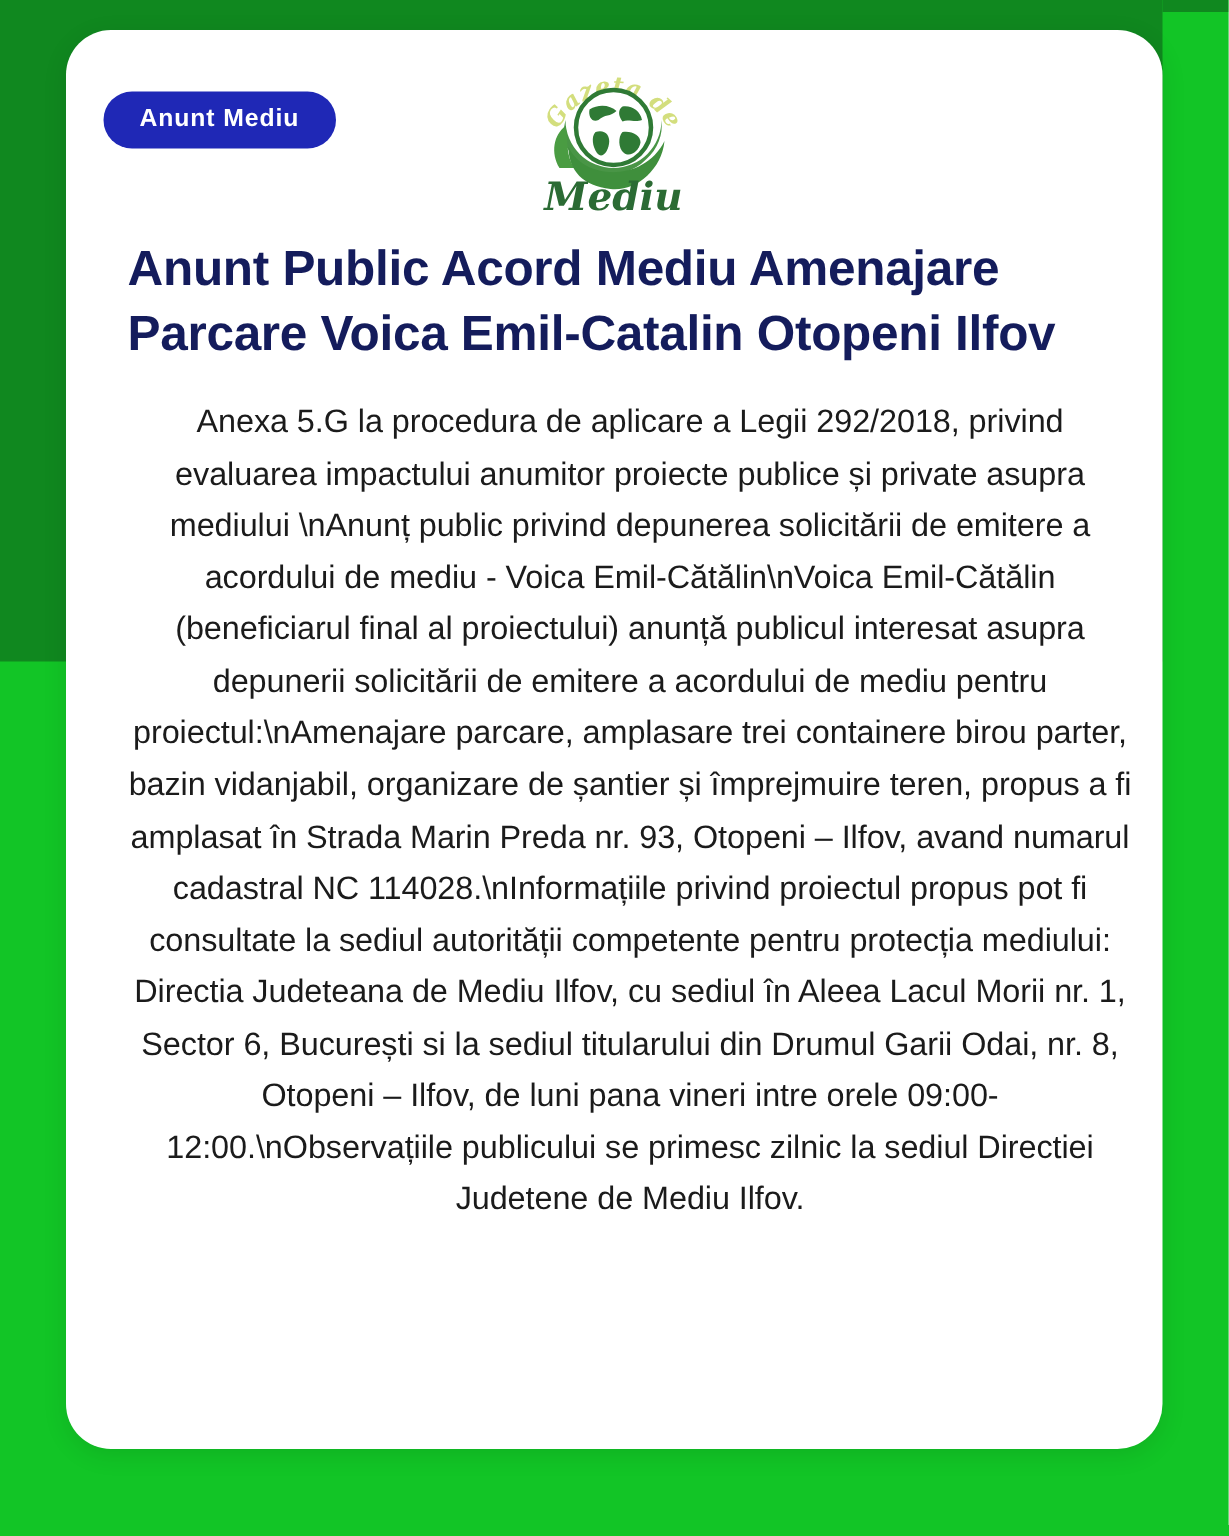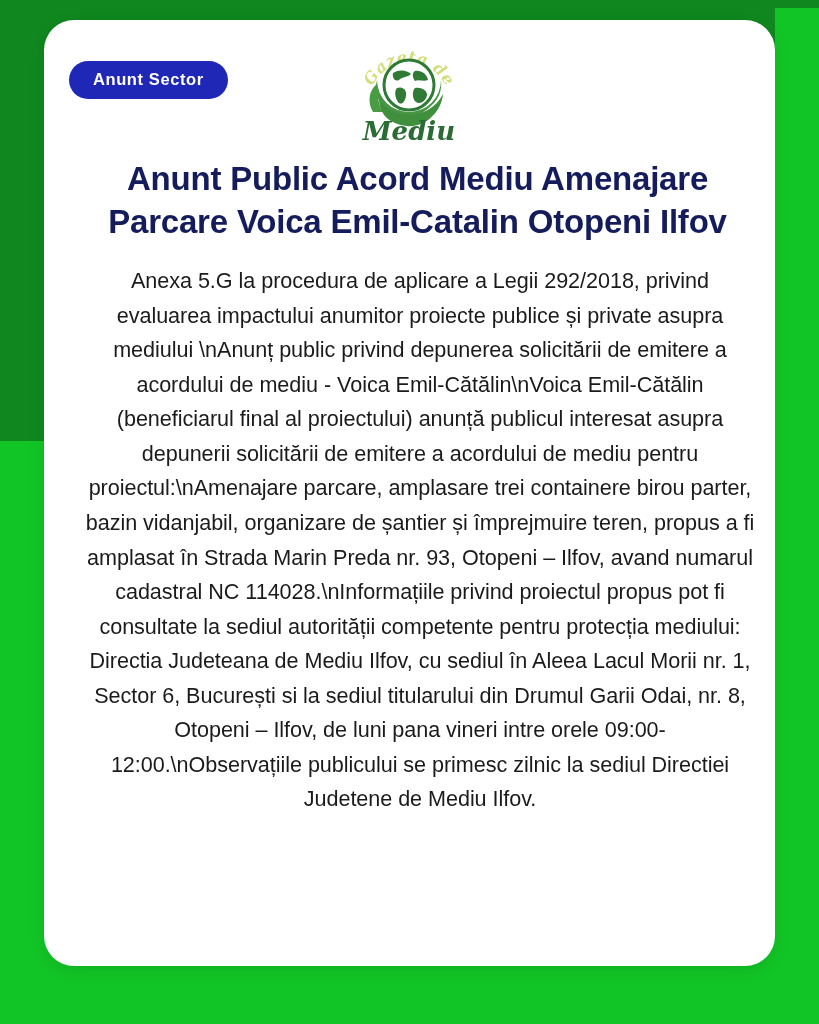--- a/index.html
+++ b/index.html
@@ -91,21 +91,20 @@
 
   
   .title {
     margin: 0 25px 0 41px;
     padding-top: 18px;
     color: #141c5c;
     font-size: 33px;
     font-weight: bold;
     line-height: 1.29;
     letter-spacing: -0.2px;
-    text-align: center;
   }
 
   
   .body-text {
     margin: 21px 20px 0 41px;
     color: #1b1b1b;
     font-size: 21.6px;
     line-height: 1.60;
     letter-spacing: -0.05px;
     white-space: pre-wrap;
@@ -118,21 +117,21 @@
 
 <div class="bg-root">
   <div class="bg-dark-block"></div>
   <div class="bg-dark-block-right"></div>
 </div>
 
 <div class="card">
 
   <div class="card-header">
 
-    <div class="badge">Anunt Sector</div>
+    <div class="badge">Anunt Mediu</div>
 
     <div class="logo">
       <svg viewBox="0 0 120 118" xmlns="http://www.w3.org/2000/svg" aria-hidden="true">
         <defs>
           <path id="arcTop" d="M 22 62 A 40 40 0 0 1 98 62"></path>
         </defs>
 
         <text font-family="DejaVu Serif, serif" font-size="16" font-style="italic" font-weight="bold" fill="#d3de7d" letter-spacing="0.5">
           <textPath href="#arcTop" startOffset="50%" text-anchor="middle">Gazeta de</textPath>
         </text>

